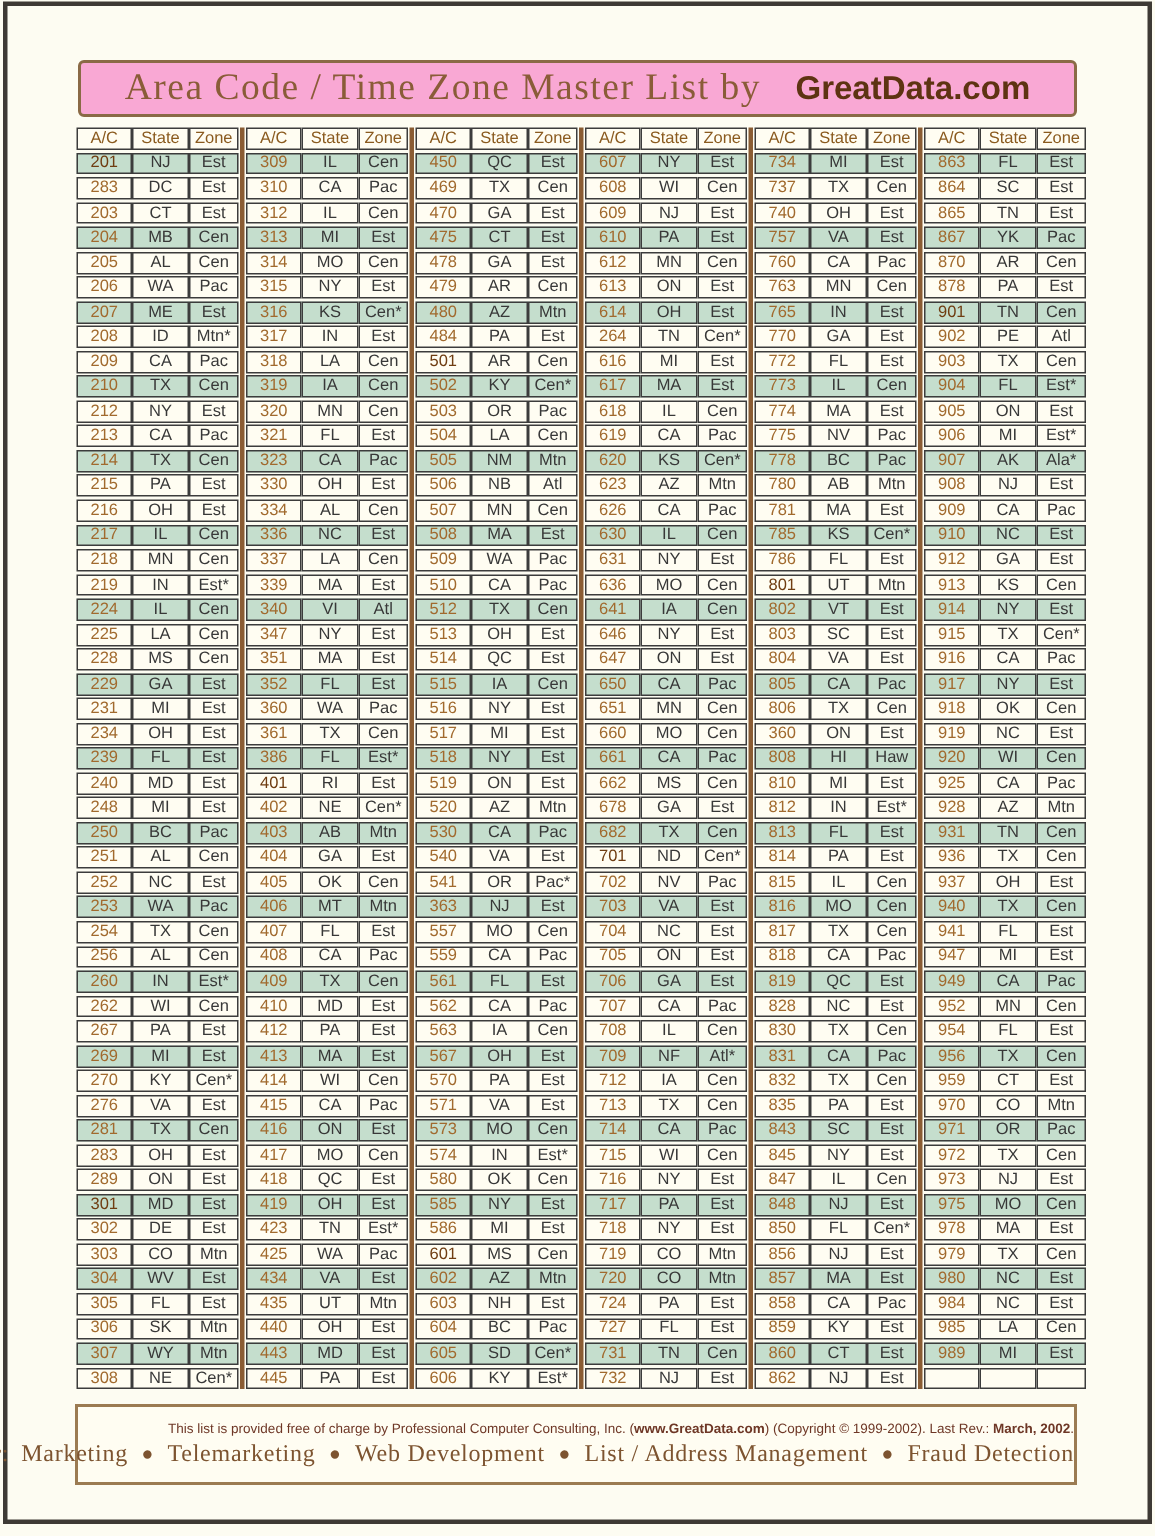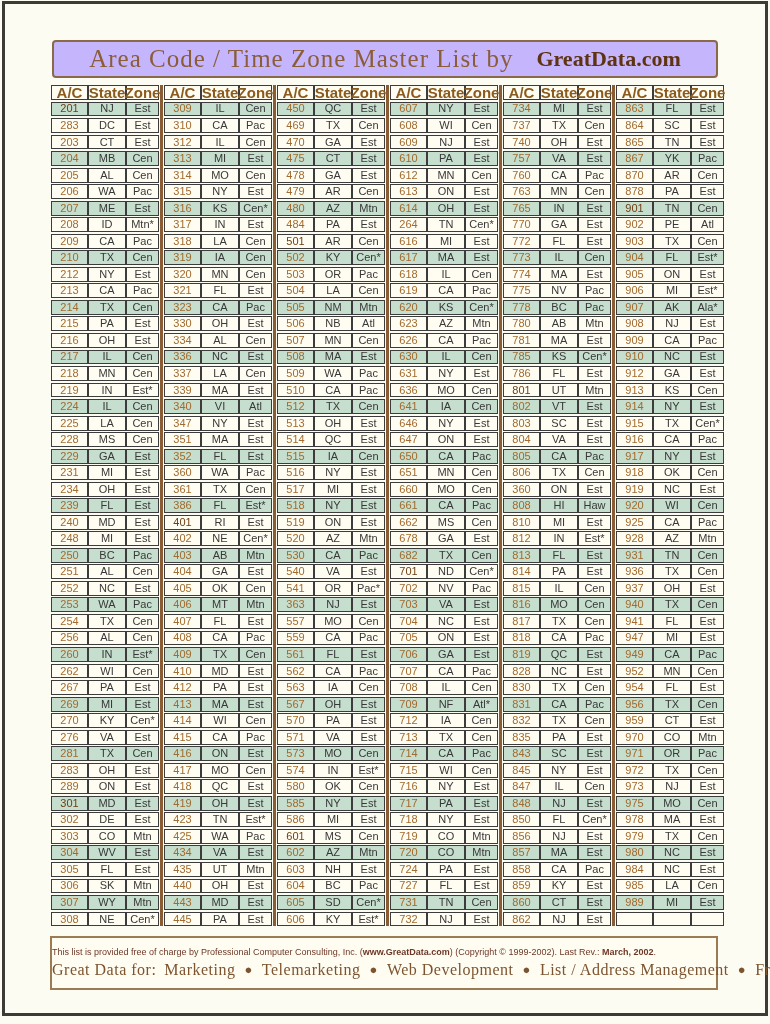--- a/index.html
+++ b/index.html
@@ -8,29 +8,29 @@
     background:#fdfcf2;
     font-family:"Liberation Sans",sans-serif;
     overflow:hidden;
   }
   .frame{
     position:absolute;left:2px;top:1px;right:2px;bottom:8px;
     border:3px solid #3e3a35;pointer-events:none;
   }
   .title-box{
     position:absolute;left:52px;top:40px;width:662px;height:34px;
-    border:2px solid #8a6a46;border-radius:4px;background:#c4b5fd;
+    border:2px solid #8a6a46;border-radius:4px;background:#f9a8d4;
     display:flex;align-items:center;justify-content:center;gap:10px;
   }
   .title-main{
     font-family:"Liberation Serif",serif;font-size:25px;color:#8a5c38;
     letter-spacing:1px;font-weight:normal;white-space:nowrap;
   }
   .title-brand{
-    font-family:Liberation Serif, serif;font-size:22px;font-weight:bold;
+    font-family:Liberation Sans, sans-serif;font-size:22px;font-weight:bold;
     color:#5e3312;letter-spacing:0px;white-space:nowrap;margin-left:13px;
   }
   .table-area{
     position:absolute;left:51px;top:85px;
     display:flex;align-items:flex-start;
   }
   .colgroup{
     display:grid;
     grid-template-columns:37px 38px 33px;
     grid-auto-rows:14.9px;
@@ -39,27 +39,27 @@
   }
   .colgroup + .colgroup{
     margin-left:1px;border-left:3px solid #8a5c33;padding-left:1px;
   }
   .cell{
     border:1px solid #3c3c3c;background:#fffdf2;
     display:flex;align-items:center;justify-content:center;
     font-size:11px;color:#383838;line-height:1;
   }
   .cell.green{background:#c5decd;}
-  .cell.hcell{color:#8a5a1e;font-weight:bold;font-size:15px;}
+  .cell.hcell{color:#8a5a1e;font-weight:normal;font-size:11px;}
   .cell.ac{color:#a16a2e;}
   .cell.ac.boldac{color:#6f3d12;font-weight:normal;}
   .footer-box{
     position:absolute;left:50px;top:936px;width:664px;height:50px;
     border:2px solid #9b7b52;background:#fffdf2;
-    display:flex;flex-direction:column;align-items:flex-start;justify-content:center;
+    display:flex;flex-direction:column;align-items:flex-end;justify-content:center;
   }
   .notice{
     font-size:9px;color:#6e3726;white-space:nowrap;margin-bottom:4px;
   }
   .services{
     font-family:"Liberation Serif",serif;font-size:16px;color:#7d5430;
     white-space:nowrap;letter-spacing:0.5px;
   }
   .services .svc-bullet{color:#7d5430;font-size:13px;padding:0 9px;position:relative;top:-1px;}
   .services .svc-prefix{margin-right:8px;}

